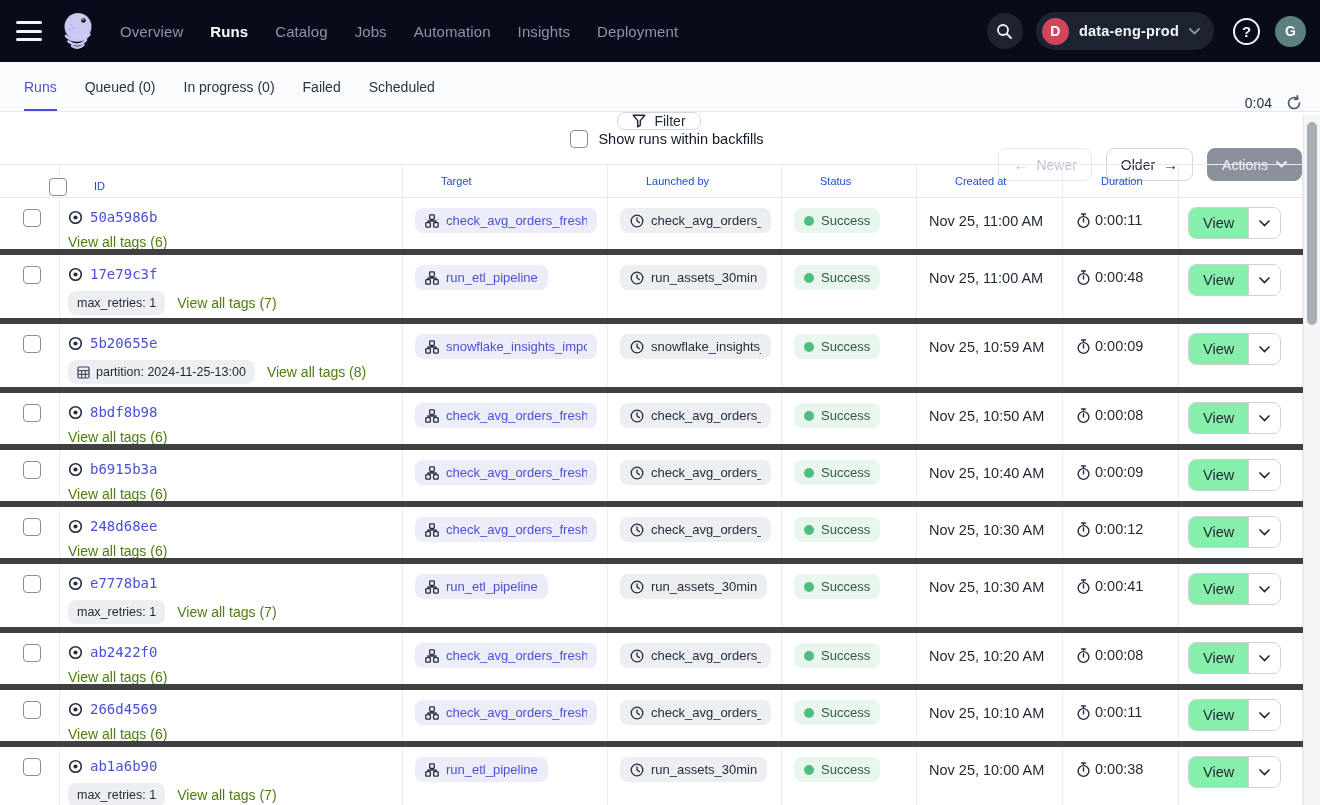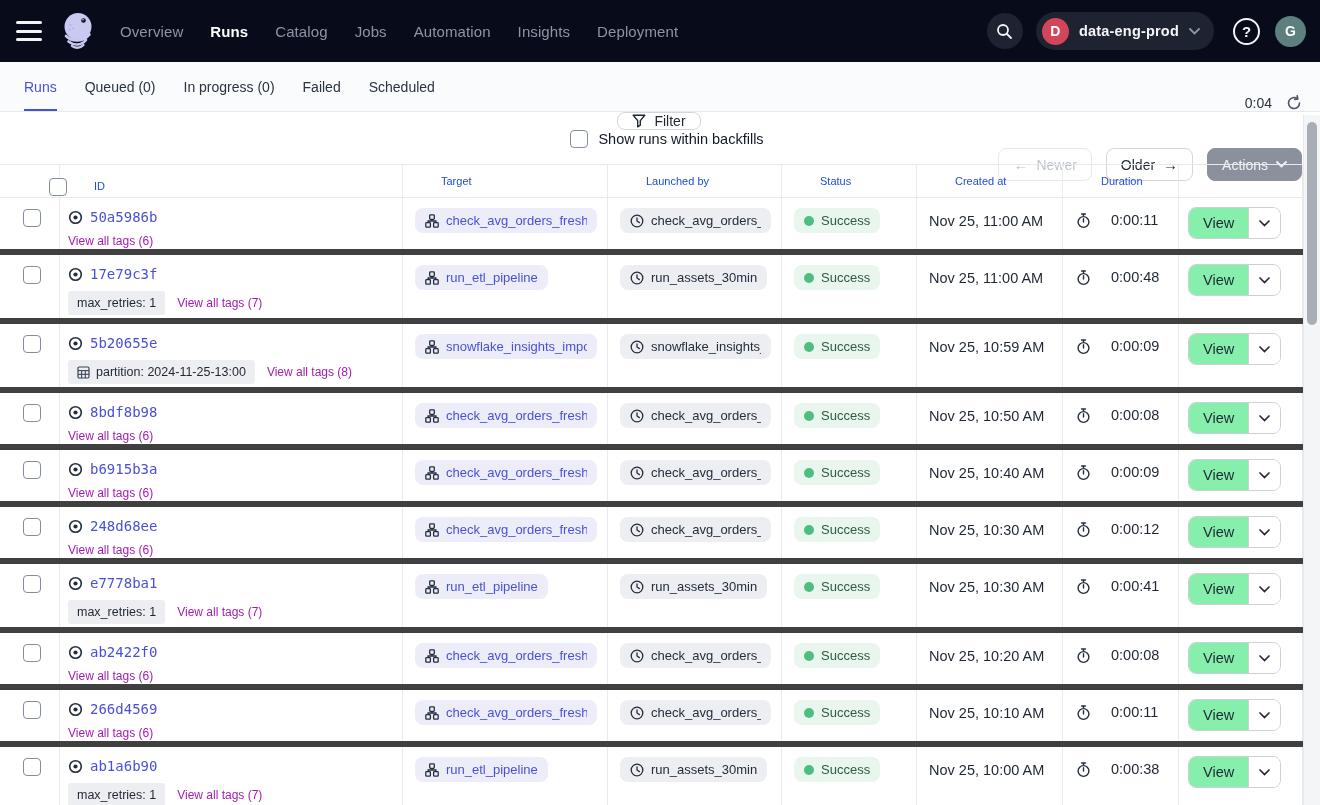--- a/index.html
+++ b/index.html
@@ -51,33 +51,33 @@
   .thead .c-check { padding-left: 23px; }
   .thead .c-id { padding-left: 8px; }
 
   .row { border-bottom: 6px solid #404040; height: 57px; overflow: hidden; }
   .row.tall { height: 69px; }
   .c-check { padding: 11px 0 0 23px; }
   .c-id { padding: 9px 12px 0 8px; }
   .id-line { display: flex; align-items: center; gap: 7px; height: 20px; }
   .run-id { font-family: "DejaVu Sans Mono", monospace; font-size: 14px; color: #4a50d5; text-decoration: none; cursor: pointer; }
   .tags-line { display: flex; align-items: center; gap: 12px; margin-top: 7px; }
-  .view-all { font-size: 12px; color: #a21caf; cursor: pointer; white-space: nowrap; }
-  .pill-tag { display: inline-flex; align-items: center; gap: 6px; background: #eceef1; border-radius: 3px; height: 24px; padding: 0 9px; font-size: 12.5px; color: #1f2733; white-space: nowrap; cursor: pointer; }
+  .view-all { font-size: 14px; color: #4d7c0f; cursor: pointer; white-space: nowrap; }
+  .pill-tag { display: inline-flex; align-items: center; gap: 6px; background: #eceef1; border-radius: 8px; height: 24px; padding: 0 9px; font-size: 12.5px; color: #1f2733; white-space: nowrap; cursor: pointer; }
 
   .c-target, .c-launched, .c-status { padding: 10px 10px 0 12px; }
   .pill { display: inline-flex; align-items: center; gap: 7px; height: 25px; border-radius: 8px; padding: 0 10px; font-size: 13px; white-space: nowrap; max-width: 100%; overflow: hidden; }
   .pill > span { overflow: hidden; white-space: nowrap; }
   .pill-target { background: #ededfa; color: #4a50d5; cursor: pointer; }
   .pill-launched { background: #eceef1; color: #242d3d; cursor: pointer; }
   .pill-status { background: #e8f6ee; color: #2f5a43; }
   .dot { width: 10px; height: 10px; border-radius: 50%; background: #4dbe80; flex: 0 0 auto; }
 
   .c-created { padding: 15px 8px 0 12px; font-size: 14.5px; color: #1f2733; }
-  .c-duration { padding: 14px 8px 0 13px; font-size: 14.5px; color: #1f2733; display: flex; align-items: flex-start; gap: 20px; }
+  .c-duration { padding: 14px 8px 0 13px; font-size: 14.5px; color: #1f2733; display: flex; align-items: flex-start; gap: 4px; }
   .c-duration svg { margin-top: 1px; }
 
   .c-view { padding: 9px 0 0 9px; }
   .view-btn { display: inline-flex; height: 32px; border: 1px solid #ccd1d9; border-radius: 8px; overflow: hidden; background: #fff; }
   .view-main { border: none; background: #86efac; font-family: inherit; font-size: 14.5px; color: #1f2733; padding: 0 14px; cursor: pointer; border-right: 1px solid #ccd1d9; }
   .view-caret { border: none; background: #fff; width: 31px; display: flex; align-items: center; justify-content: center; cursor: pointer; }
 
   
   .scroll-track { position: absolute; top: 115px; right: 0; width: 17px; height: 690px; background: #f4f5f7; border-left: 1px solid #e7e9ed; }
   .scroll-thumb { position: absolute; left: 3px; top: 7px; width: 10px; height: 203px; border-radius: 6px; background: #a9aeb6; cursor: pointer; }

